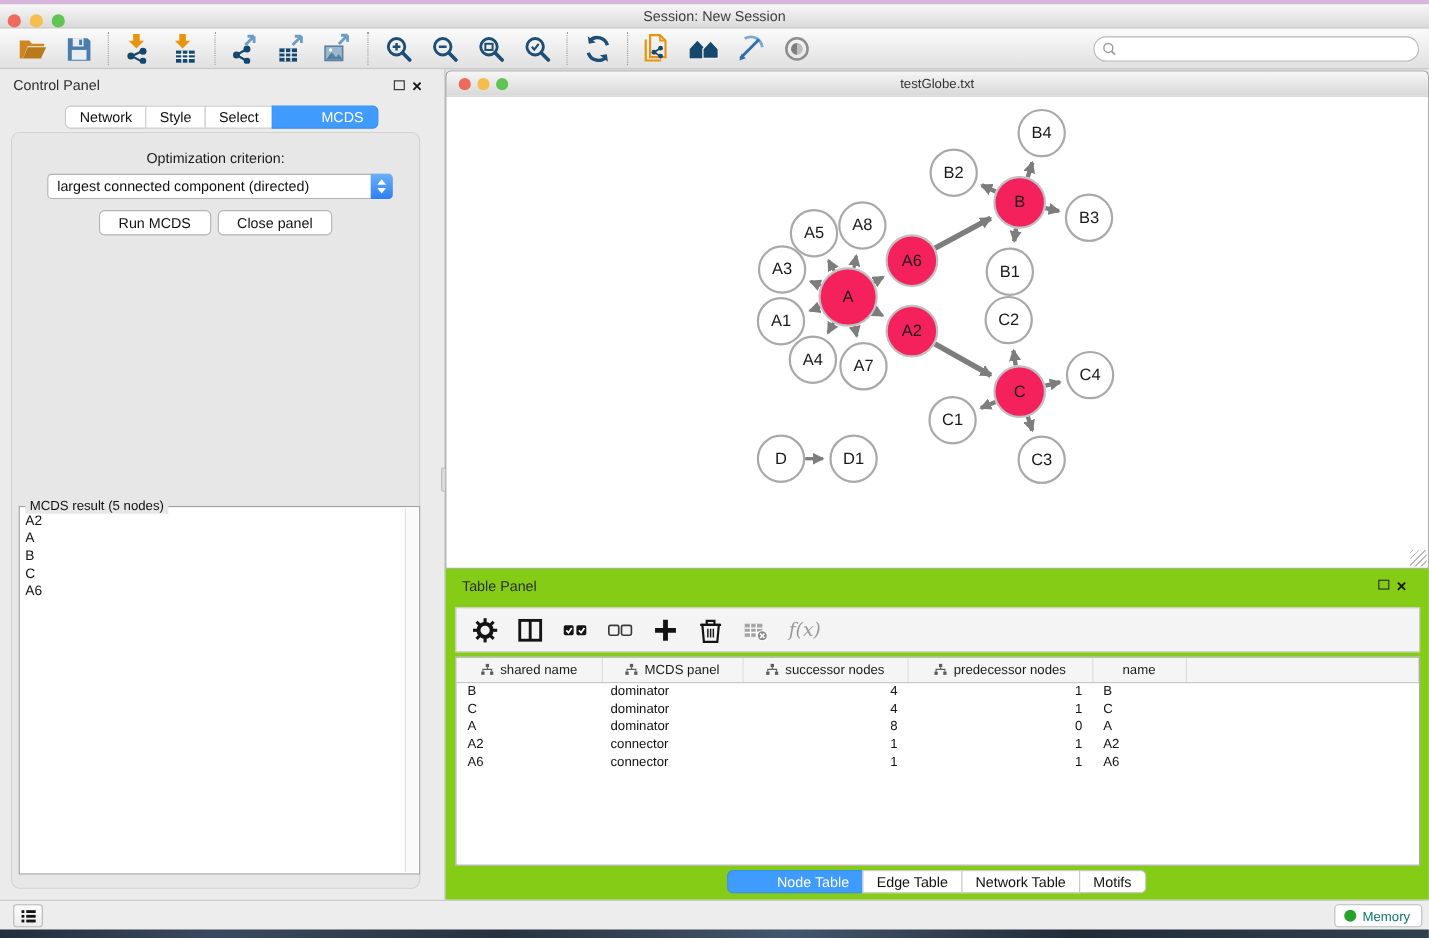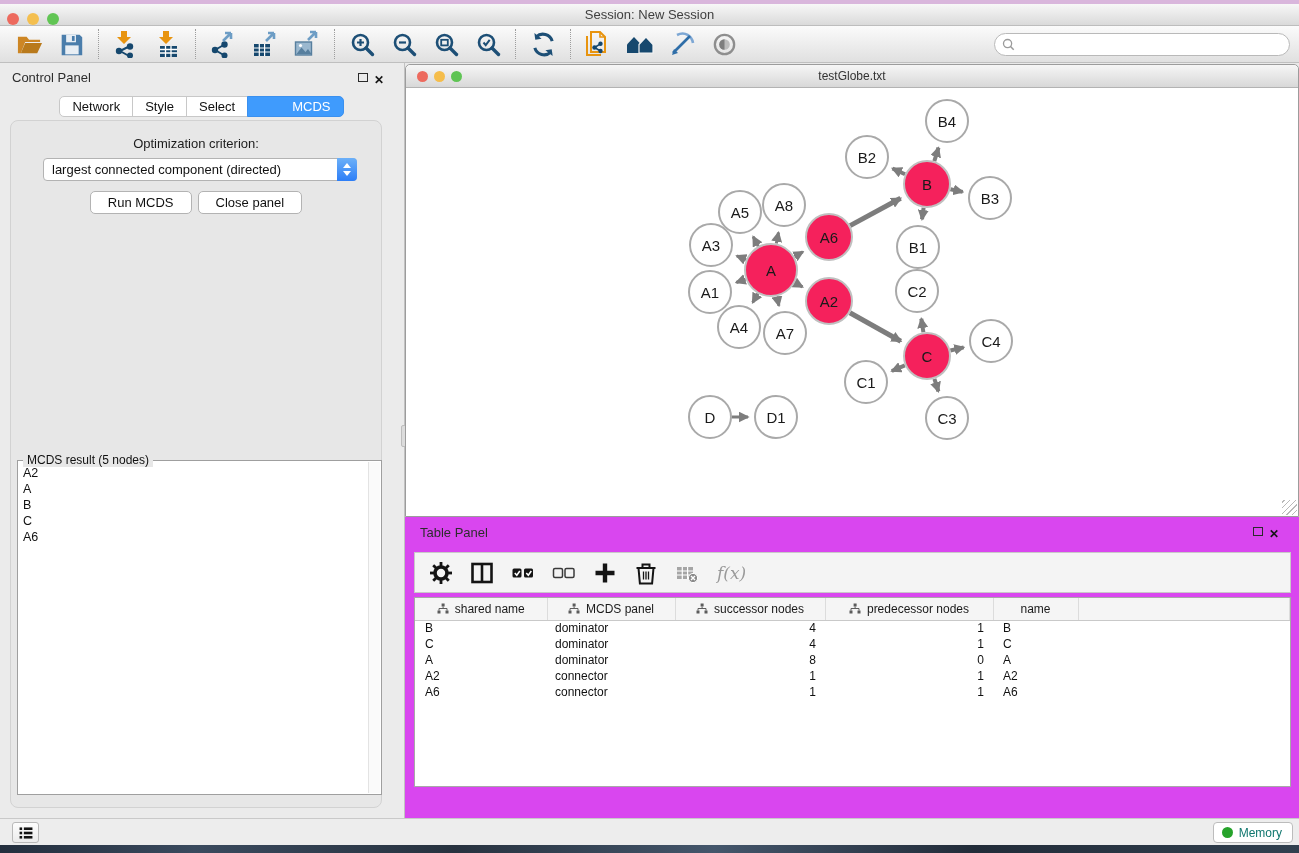--- a/index.html
+++ b/index.html
@@ -70,21 +70,21 @@
   .net-titlebar { height:23px; background:linear-gradient(#f6f6f6,#d8d8d8);
     border-bottom:1px solid #b3b3b3; border-radius:5px 5px 0 0; position:relative; }
   .net-titlebar .title { display:block; text-align:center; line-height:22px; font-size:12px; color:#333; }
   .ntl { position:absolute; top:6px; width:11px; height:11px; border-radius:50%; }
   .ntl.red{ left:11px; background:#ed6a5e; } .ntl.yellow{ left:28px; background:#f5bd4b; } .ntl.green{ left:45px; background:#5fc454; }
   .net-canvas { position:absolute; top:23px; left:0; right:0; bottom:0; background:#fff; overflow:hidden; }
   .grip { position:absolute; right:1px; bottom:1px; width:15px; height:15px;
     background:repeating-linear-gradient(315deg, transparent 0 3px, #b9b9b9 3px 4px); }
 
   
-  .table-panel { position:absolute; left:405px; top:517px; width:894px; height:301px; background:#d946ef; }
+  .table-panel { position:absolute; left:405px; top:517px; width:894px; height:301px; background:#84cc16; }
   .tp-title { position:absolute; top:8px; left:15px; font-size:13px; color:#2d2d2d; }
   .tp-float { right:36px; } .tp-close { right:16px; }
   .tp-toolbar { position:absolute; top:35px; left:9px; width:877px; height:41px; background:#f4f4f4;
     border:1px solid #c9c9c9; display:flex; align-items:center; padding-left:13px; gap:15px; }
   .tp-toolbar .tbtn { width:26px; height:26px; }
   .fx { font-family:"DejaVu Serif", serif; font-style:italic; font-size:17px; color:#9a9a9a; margin-left:2px; }
 
   .tp-table-wrap { position:absolute; top:80px; left:9px; width:877px; height:190px;
     background:#fff; border:1px solid #a8a8a8; overflow:hidden; }
   table.node-table { border-collapse:collapse; table-layout:fixed; width:100%; }
@@ -596,20 +596,26 @@
               <td class="a-left1">connector</td>
               <td class="a-right">1</td>
               <td class="a-right">1</td>
               <td class="a-name">A6</td>
               <td></td>
             </tr>
           </tbody>
       </table>
     </div>
 
+    <div class="tp-tabs" id="tp-tabs">
+        <div class="tab active">Node Table</div>
+        <div class="tab">Edge Table</div>
+        <div class="tab">Network Table</div>
+        <div class="tab">Motifs</div>
+      </div>
   </div>
 
   <div class="statusbar">
     <div class="list-btn">
       <svg width="18" height="18" viewBox="0 0 21 21">
           <g fill="#141414">
             <rect x="3" y="4" width="3" height="3"></rect>
             <rect x="3" y="9" width="3" height="3"></rect>
             <rect x="3" y="14" width="3" height="3"></rect>
             <rect x="8" y="4" width="10" height="3"></rect>

